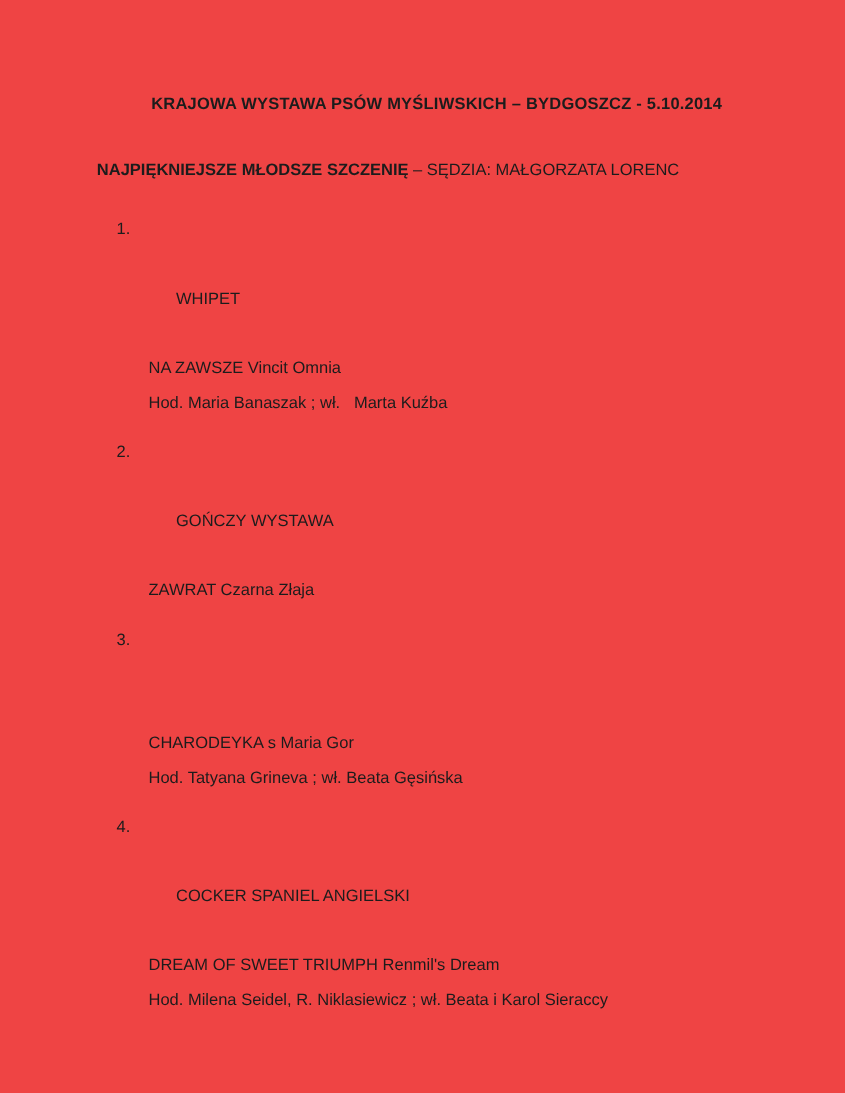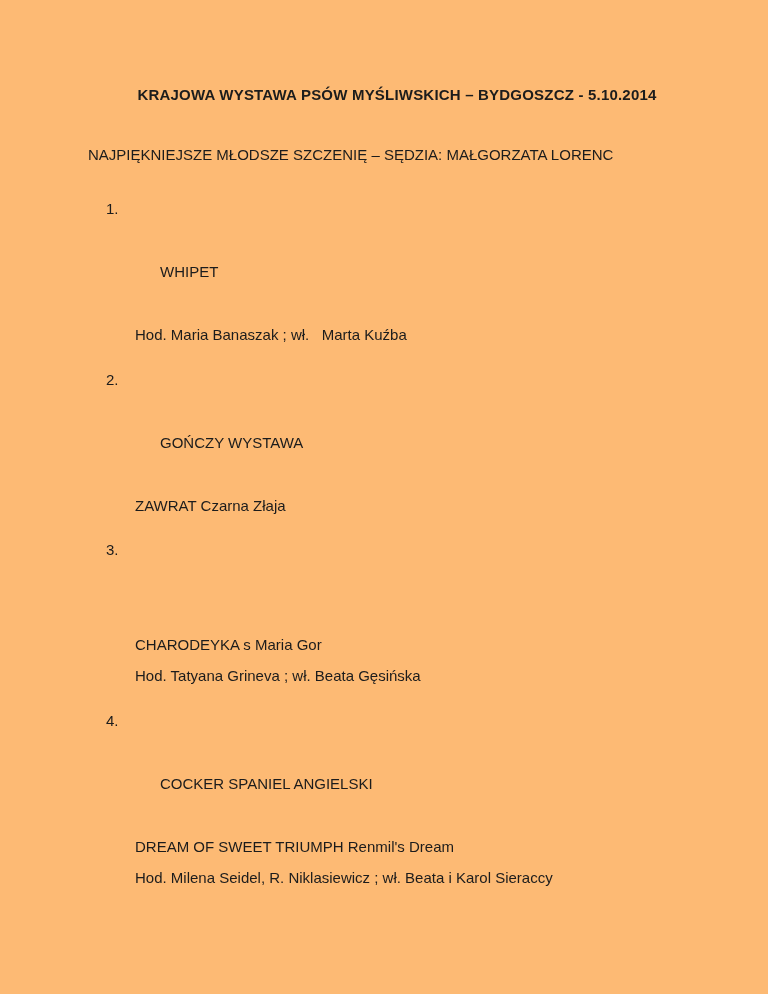--- a/index.html
+++ b/index.html
@@ -1,20 +1,20 @@
 <!DOCTYPE html>
 <html><head>
 <meta charset="utf-8">
 <style>
   html, body { margin: 0; padding: 0; background: #ffffff; }
   .page {
     position: relative;
     width: 768px;
     height: 994px;
-    background: #fdba74;
+    background: #ef4444;
     font-family: "Liberation Sans", sans-serif;
     color: #1c1c1c;
     overflow: hidden;
     box-sizing: border-box;
   }
   .content {
     box-sizing: border-box;
     padding: 86px 62px 0 88px;
   }
   .doc-title {
@@ -26,21 +26,21 @@
     white-space: pre-wrap;
   }
   .section-heading {
     margin: 0;
     margin-top: 42px;
     font-size: 15px;
     line-height: 19px;
     font-weight: 400;
     white-space: pre-wrap;
   }
-  .heading-bold { font-weight: 400; }
+  .heading-bold { font-weight: 700; }
   .entries {
     list-style: none;
     margin: 0;
     padding: 0;
   }
   .entry {
     margin: 0;
     margin-top: 13px;
     padding-left: 47px;
   }
@@ -65,20 +65,21 @@
     <div class="doc-title">KRAJOWA WYSTAWA PSÓW MYŚLIWSKICH – BYDGOSZCZ - 5.10.2014</div>
     <div>
   <section class="section">
     <h2 class="section-heading"><span class="heading-bold">NAJPIĘKNIEJSZE MŁODSZE SZCZENIĘ</span><span class="heading-regular"> – SĘDZIA: MAŁGORZATA LORENC</span></h2>
     <ol class="entries">
   <li class="entry">
     <div class="entry-line breed-line">
       <span class="entry-number">1.</span>
       <span class="entry-breed">WHIPET</span>
     </div>
+    <div class="entry-line">NA ZAWSZE Vincit Omnia</div>
     <div class="entry-line">Hod. Maria Banaszak ; wł.   Marta Kuźba</div>
   </li>
 
   <li class="entry">
     <div class="entry-line breed-line">
       <span class="entry-number">2.</span>
       <span class="entry-breed">GOŃCZY WYSTAWA</span>
     </div>
     <div class="entry-line">ZAWRAT Czarna Złaja</div>
   </li>

